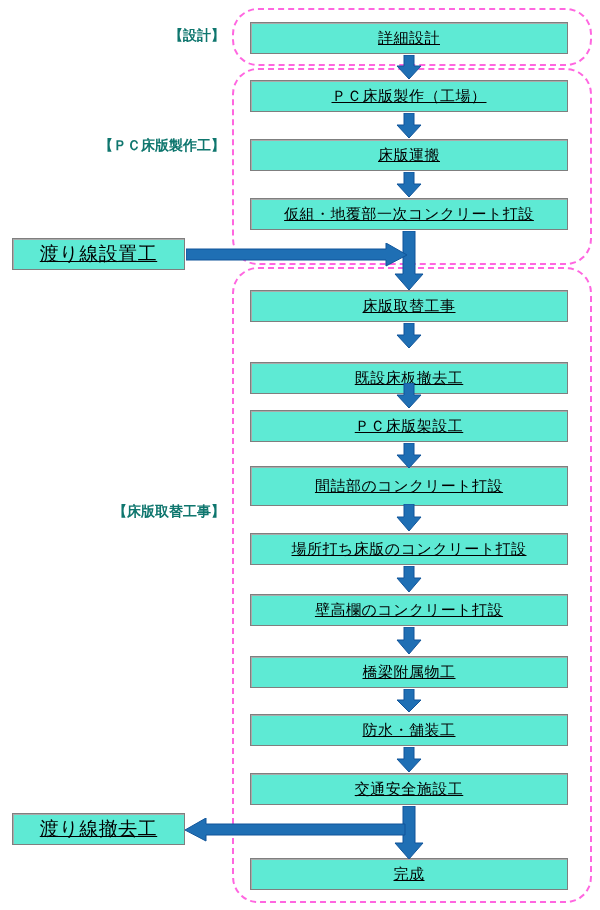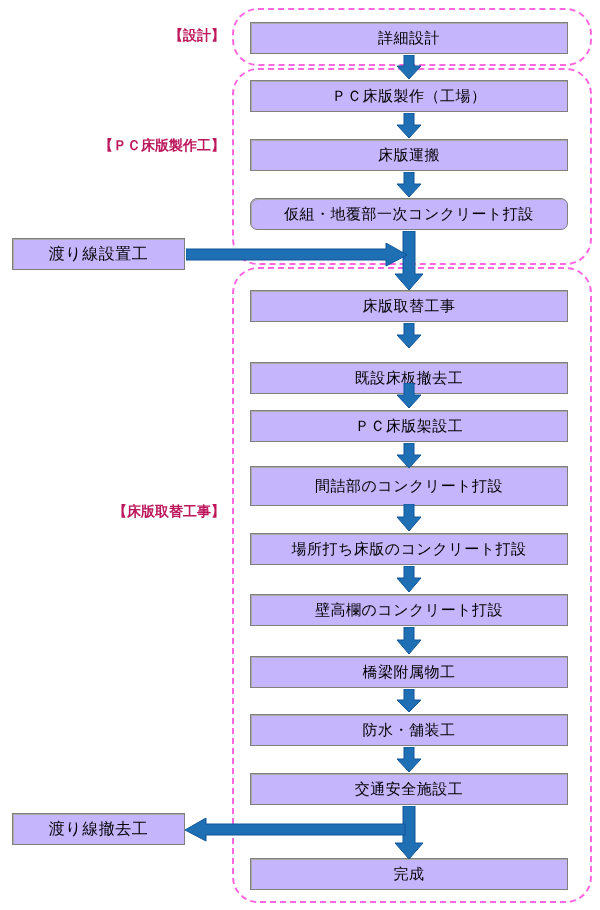--- a/index.html
+++ b/index.html
@@ -25,47 +25,48 @@
   
   .group {
     position: absolute;
     border: 2px dashed #ff66e0;
     border-radius: 26px;
     box-sizing: border-box;
     background: transparent;
   }
   .group-label {
     position: absolute;
-    color: #be185d;
+    color: #0f766e;
     font-size: 14px;
     font-weight: bold;
     letter-spacing: 0px;
     white-space: nowrap;
     text-align: right;
     font-family: "DejaVu Sans", "Liberation Sans", sans-serif;
   }
 
   
   .box {
     position: absolute;
     box-sizing: border-box;
-    background: #c4b5fd;
+    background: #5eead4;
     border: 1px solid #7f7f7f;
     box-shadow: 1px 1px 0 #aaaaaa inset;
     display: flex;
     align-items: center;
     justify-content: center;
     color: #000000;
     font-size: 15px;
     letter-spacing: 0.5px;
     font-family: "DejaVu Sans", "Liberation Sans", sans-serif;
     white-space: nowrap;
+    text-decoration: underline;
   }
   .box.side {
-    font-size: 16px;
+    font-size: 19px;
   }
 
   
   .arrow-down {
     position: absolute;
     width: 26px;
     height: 26px;
   }
   .arrow-down svg, .trunk svg, .h-arrow svg { display: block; }
 
@@ -88,21 +89,21 @@
   <div class="group-label" style="left:82px; top:128px; width:143px;margin-top:9px;">【ＰＣ床版製作工】</div>
 
   <div class="group-label" style="left:92px; top:503px; width:133px;">【床版取替工事】</div>
 
   <div class="box" style="left:250px; top:22px; width:318px; height:32px;">詳細設計</div>
 
   <div class="box" style="left:250px; top:80px; width:318px; height:32px;">ＰＣ床版製作（工場）</div>
 
   <div class="box" style="left:250px; top:139px; width:318px; height:32px;">床版運搬</div>
 
-  <div class="box" style="left:250px; top:198px; width:318px; height:32px;border-radius:7px;">仮組・地覆部一次コンクリート打設</div>
+  <div class="box" style="left:250px; top:198px; width:318px; height:32px;">仮組・地覆部一次コンクリート打設</div>
 
   <div class="box" style="left:250px; top:290px; width:318px; height:32px;">床版取替工事</div>
 
   <div class="box" style="left:250px; top:350px; width:318px; height:32px;margin-top:12px;">既設床板撤去工</div>
 
   <div class="box" style="left:250px; top:410px; width:318px; height:32px;">ＰＣ床版架設工</div>
 
   <div class="box" style="left:250px; top:466px; width:318px; height:40px;">間詰部のコンクリート打設</div>
 
   <div class="box" style="left:250px; top:533px; width:318px; height:32px;">場所打ち床版のコンクリート打設</div>

